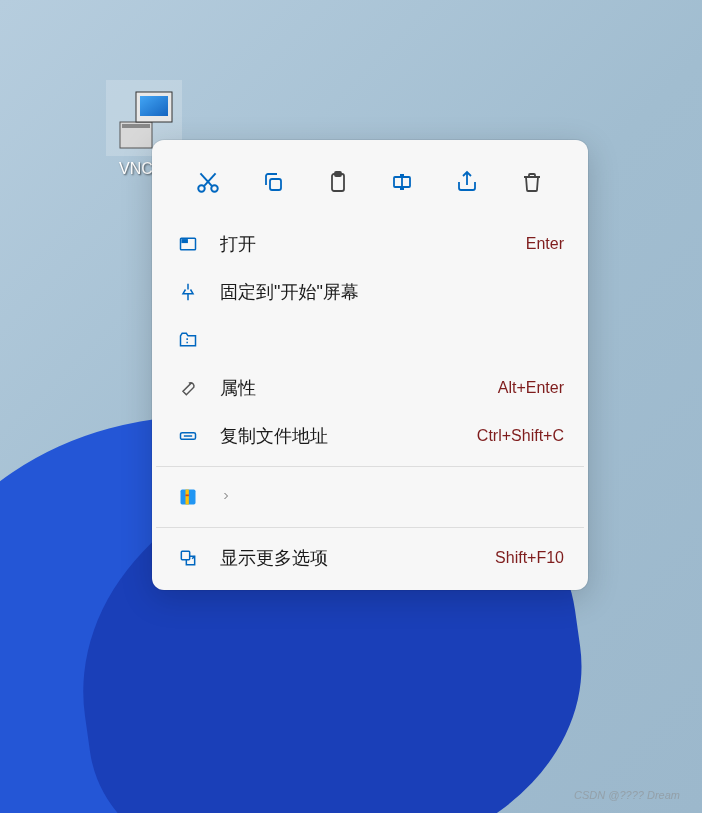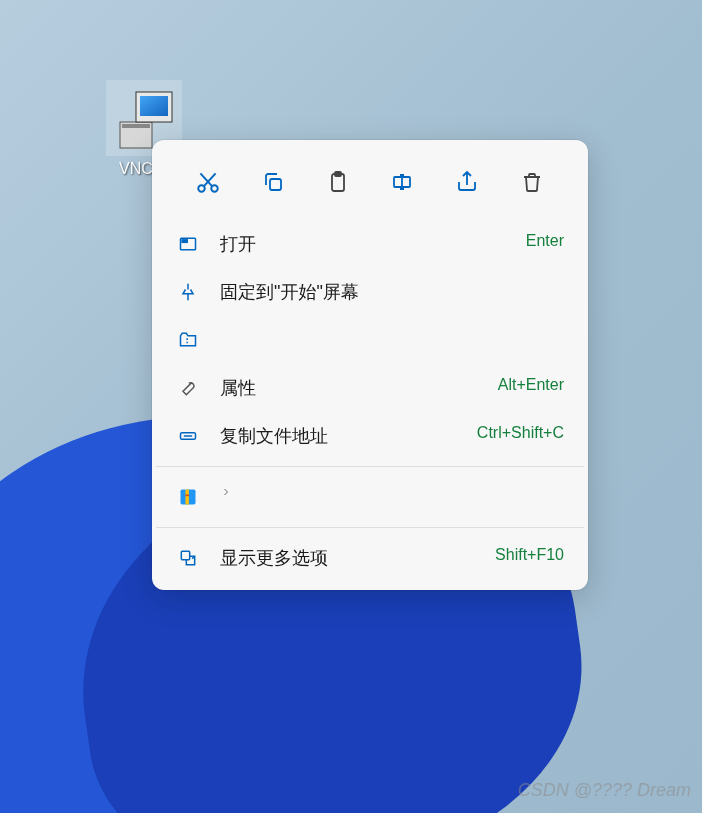--- a/index.html
+++ b/index.html
@@ -78,56 +78,57 @@
       width: 44px;
       height: 44px;
       display: flex;
       align-items: center;
       justify-content: center;
       border-radius: 6px;
       cursor: pointer;
     }
     .menu-item {
       display: flex;
+      align-items: center;
       padding: 12px 24px;
       cursor: pointer;
       font-size: 18px;
       color: #1a1a1a;
       gap: 20px;
     }
     .menu-icon {
       width: 24px;
       height: 24px;
       flex-shrink: 0;
       display: flex;
       align-items: center;
       justify-content: center;
     }
     .menu-label {
       flex: 1;
     }
     .menu-shortcut {
-      color: #15803d;
+      color: #7f1d1d;
       font-size: 16px;
     }
     .menu-arrow {
       color: #6b6b6b;
       font-size: 14px;
     }
     .divider {
       height: 1px;
       background: #ddd;
       margin: 6px 4px;
     }
     .watermark {
       position: absolute;
       bottom: 12px;
-      right: 11px;
+      right: 22px;
       color: rgba(140,140,140,0.55);
-      font-size: 18px;
+      font-size: 11px;
       font-style: italic;
     }
   </style>
 </head>
 <body>
 
 <div class="bg-wave"></div>
 <div class="bg-wave2"></div>
 
 <div class="desktop-icon">

